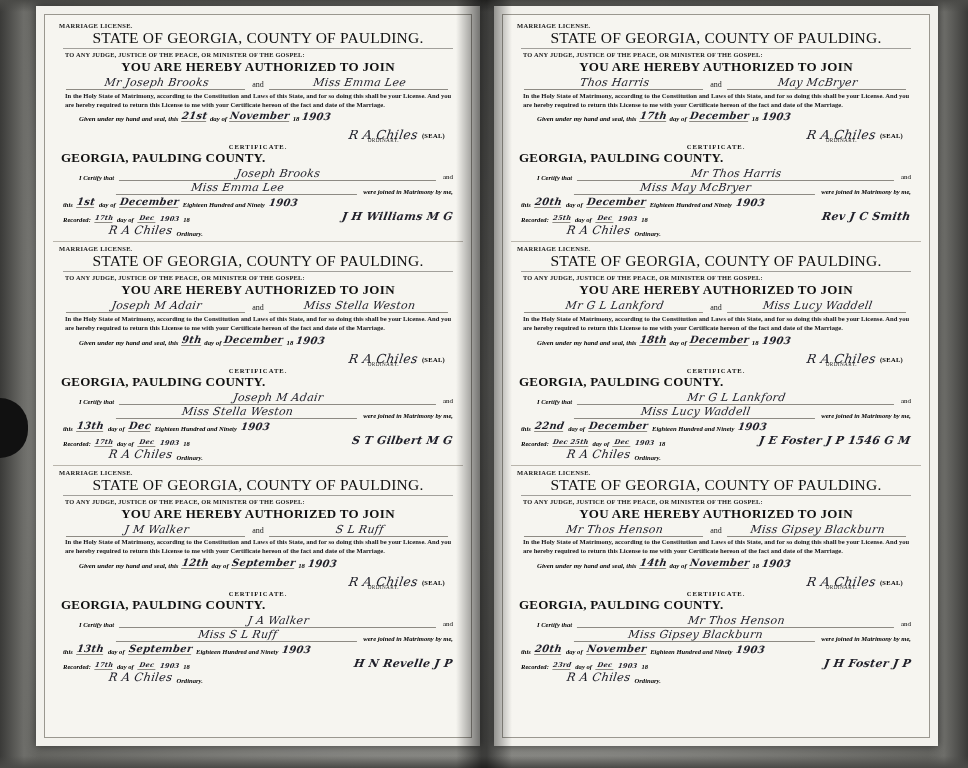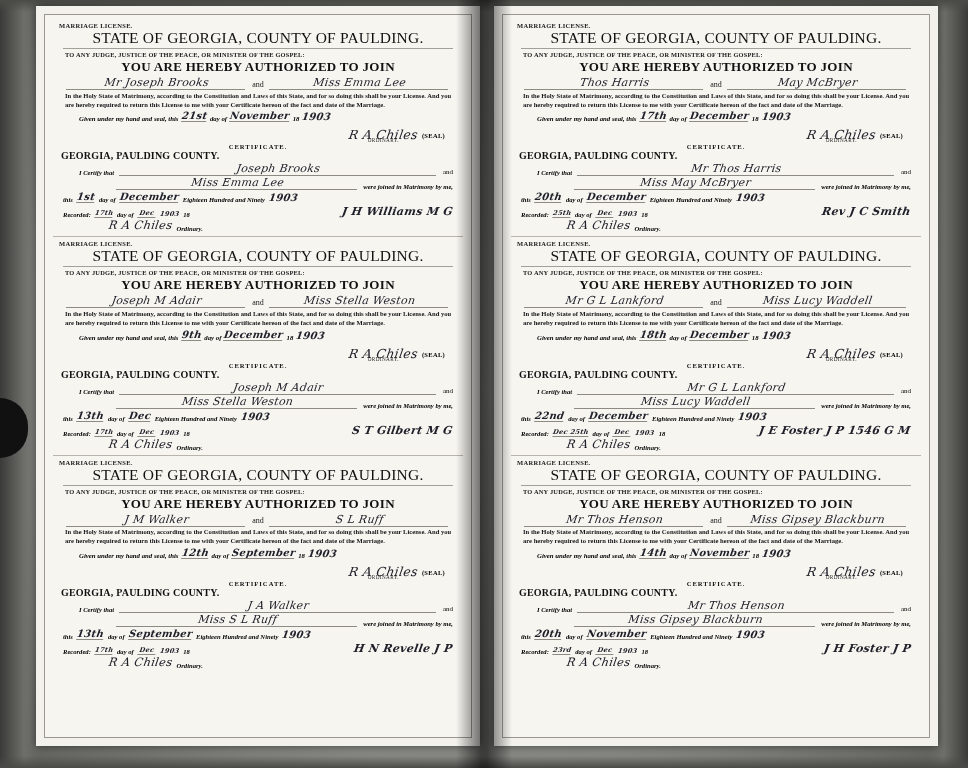--- a/index.html
+++ b/index.html
@@ -117,21 +117,21 @@
   .sig-sub{
     font-size:5.2px;letter-spacing:.4px;text-transform:uppercase;
     color:#2a2a2a;position:absolute;right:46px;bottom:-1px;
   }
   .seal{font-size:6.5px;font-weight:bold;letter-spacing:.3px;padding-bottom:3px;}
   .cert-head{
     text-align:center;font-size:6.6px;font-weight:bold;letter-spacing:1px;
     text-transform:uppercase;margin:1px 0 0 0;color:#111;
   }
   .county-line{
-    font-size:10px;font-weight:bold;letter-spacing:.2px;margin:0 0 1px 4px;color:#111;
+    font-size:13px;font-weight:bold;letter-spacing:.2px;margin:0 0 1px 4px;color:#111;
     text-transform:uppercase;
   }
   .certify{
     display:flex;align-items:flex-end;margin:0 6px 0 22px;gap:6px;
   }
   .certify .lbl{font-size:6.6px;font-weight:bold;font-style:italic;white-space:nowrap;}
   .certify .val{flex:1;text-align:center;font-size:11px;border-bottom:1px solid #8d8a83;}
   .certify .and2{font-size:7px;}
   .joined{
     display:flex;align-items:flex-end;margin:0 6px 0 60px;gap:5px;

